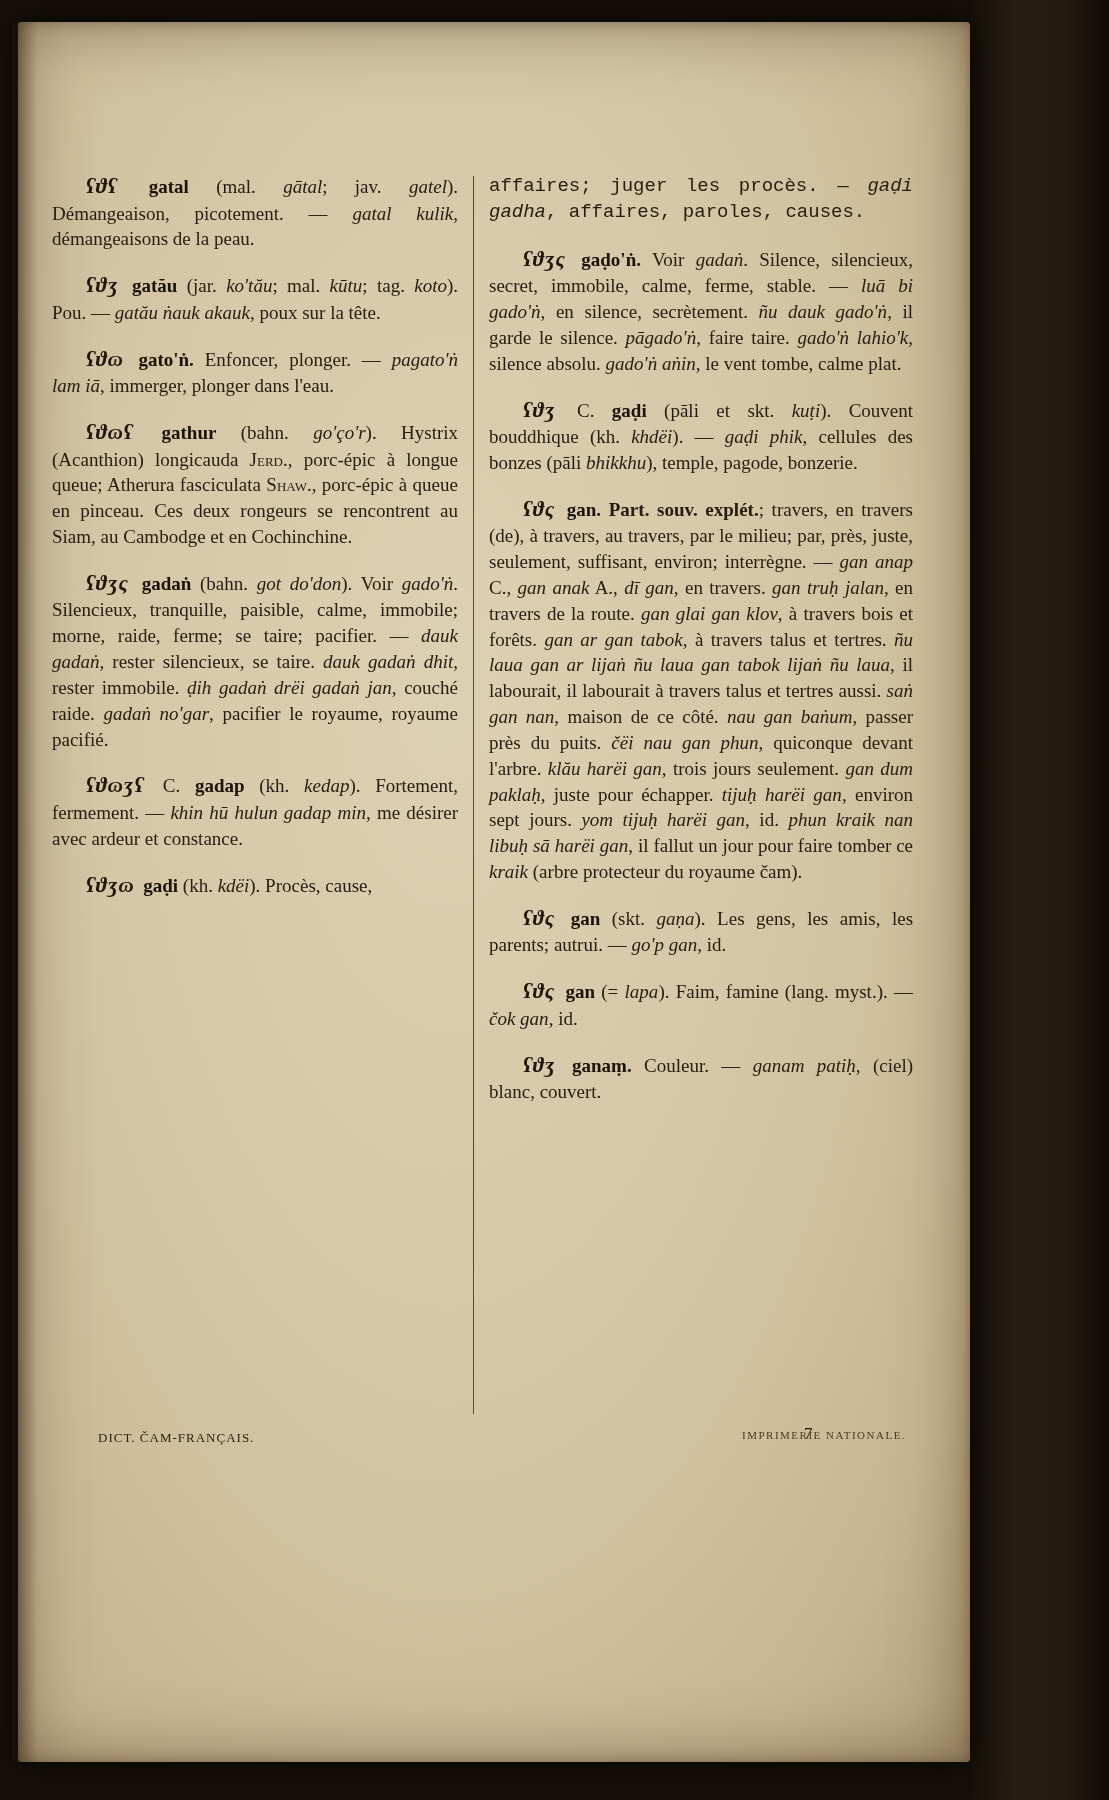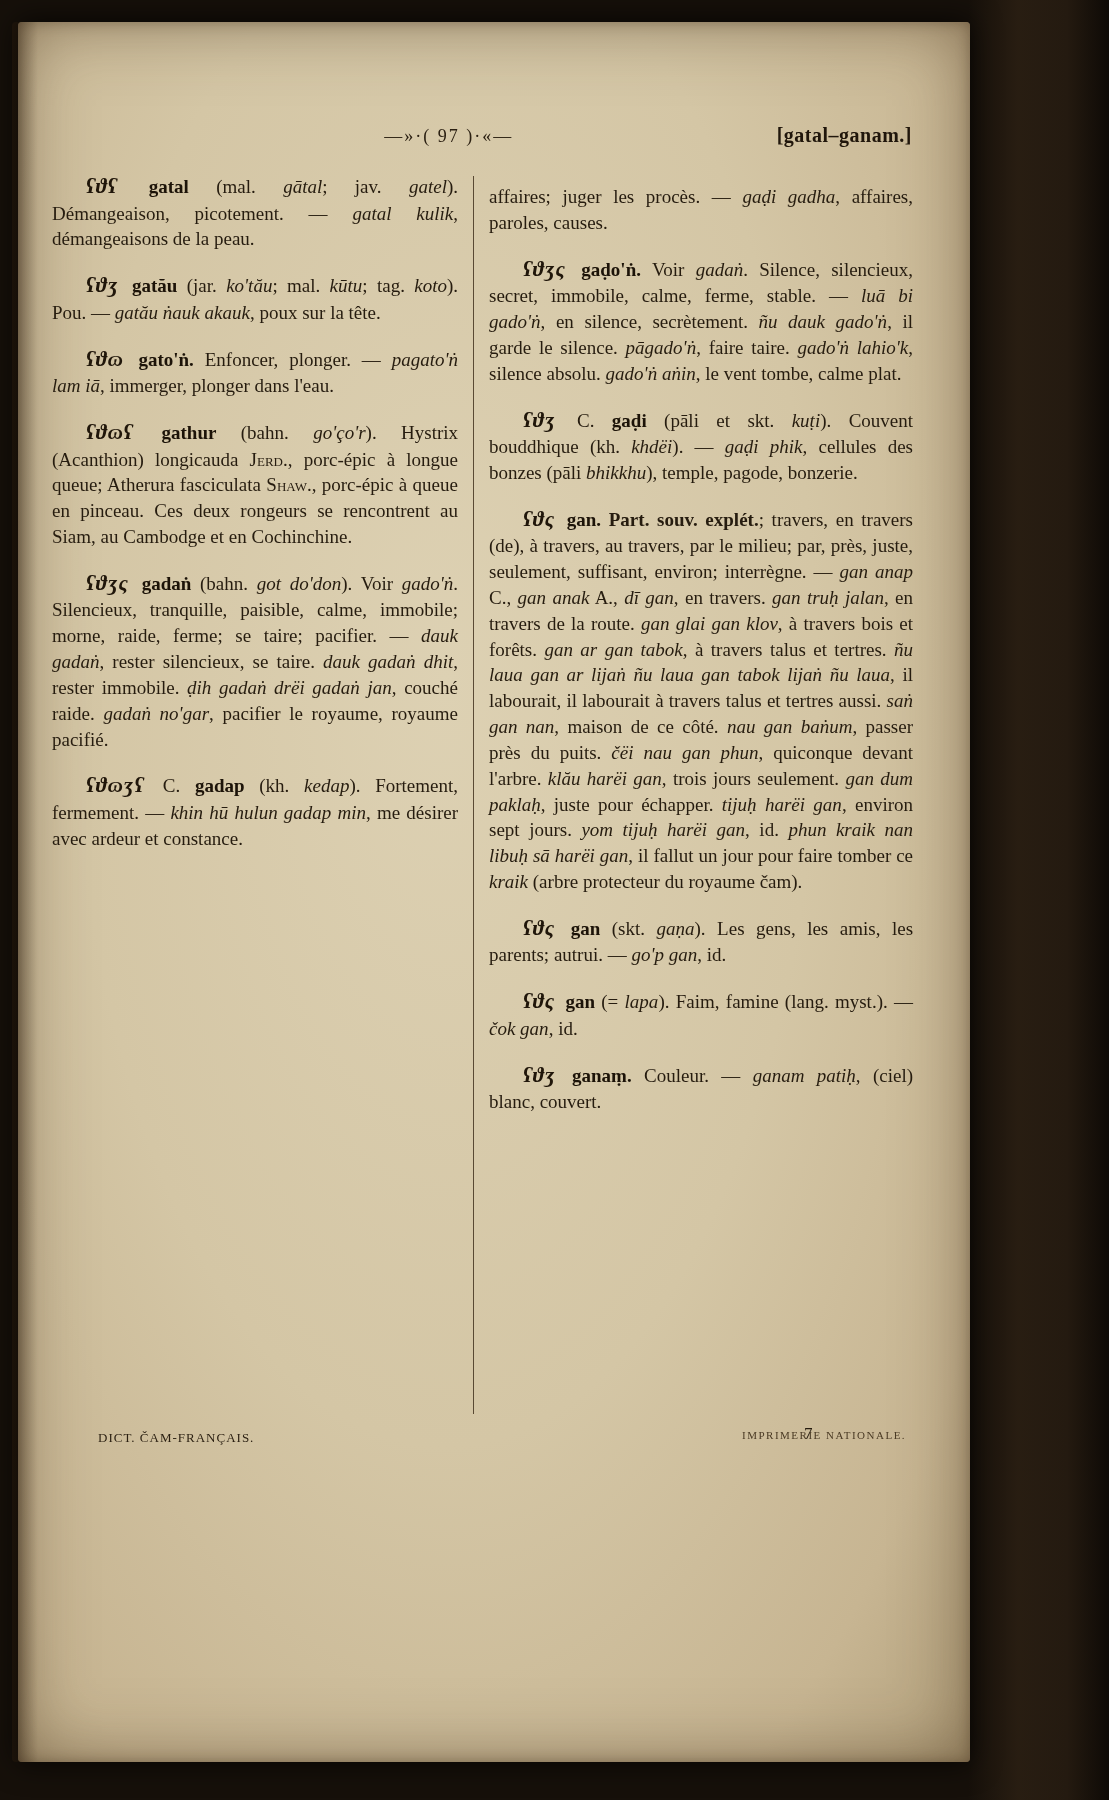--- a/index.html
+++ b/index.html
@@ -39,21 +39,21 @@
   .col{
     text-align:justify;font-size:19px;line-height:1.36;color:#261c0f;
   }
   .col-left{width:406px;}
   .col-right{width:424px;}
   .divider{
     width:1px;min-height:1238px;background:#43321e;
     margin:4px 15px 0 15px;flex:0 0 1px;opacity:.85;
   }
   p.entry{margin:0 0 19px 0;text-indent:34px;}
-  p.entry.cont{text-indent:0;margin-top:12px;}
+  p.entry.cont{text-indent:0;margin-top:2px;font-family:Liberation Mono, monospace;}
   p.entry:last-child{margin-bottom:0;}
   .cham{
     font-style:italic;font-weight:bold;font-size:21px;letter-spacing:1px;
     color:#20160a;padding-right:4px;white-space:nowrap;
   }
   .lbl{font-size:19px;}
   .hw{font-weight:bold;color:#1c1308;}
   .col i{font-style:italic;}
   .sc{font-variant:small-caps;}
   .sig{
@@ -73,24 +73,20 @@
     background:linear-gradient(90deg, rgba(40,26,12,.45), rgba(40,26,12,0));
     border-radius:4px 0 0 4px;pointer-events:none;
   }
 </style>
 </head>
 <body>
 
 <div class="paper">
   <div class="blotch"></div>
 
-  <div class="head-row">
-    <span class="folio">—»·( 97 )·«—</span>
-    <span class="running">[gatal–ganam.]</span>
-  </div>
 
   <div class="columns">
 
     <div class="col col-left">
 
       <p class="entry">
         <span class="cham">ʕϑʕ</span>
         <b class="hw">gatal</b>
         <span>(mal. <i>gātal</i>; jav. <i>gatel</i>). Démangeaison, picotement. — <i>gatal kulik</i>, démangeaisons de la peau.</span>
       </p>
@@ -121,20 +117,25 @@
         <span>(bahn. <i>got do'don</i>). Voir <i>gado'ṅ</i>. Silencieux, tranquille, paisible, calme, immobile; morne, raide, ferme; se taire; pacifier. — <i>dauk gadaṅ</i>, rester silencieux, se taire. <i>dauk gadaṅ dhit</i>, rester immobile. <i>ḍih gadaṅ drëi gadaṅ jan</i>, couché raide. <i>gadaṅ no'gar</i>, pacifier le royaume, royaume pacifié.</span>
       </p>
 
       <p class="entry">
         <span class="cham">ʕϑɷʒʕ</span>
         <span class="lbl">C.</span>
         <b class="hw">gadap</b>
         <span>(kh. <i>kedap</i>). Fortement, fermement. — <i>khin hū hulun gadap min</i>, me désirer avec ardeur et constance.</span>
       </p>
 
+      <p class="entry">
+        <span class="cham">ʕϑʒɷ</span>
+        <b class="hw">gaḍi</b>
+        <span>(kh. <i>kdëi</i>). Procès, cause,</span>
+      </p>
 
     </div>
 
     <div class="divider"></div>
 
     <div class="col col-right">
 
       <p class="entry cont">
         <span>affaires; juger les procès. — <i>gaḍi gadha</i>, affaires, paroles, causes.</span>
       </p>

